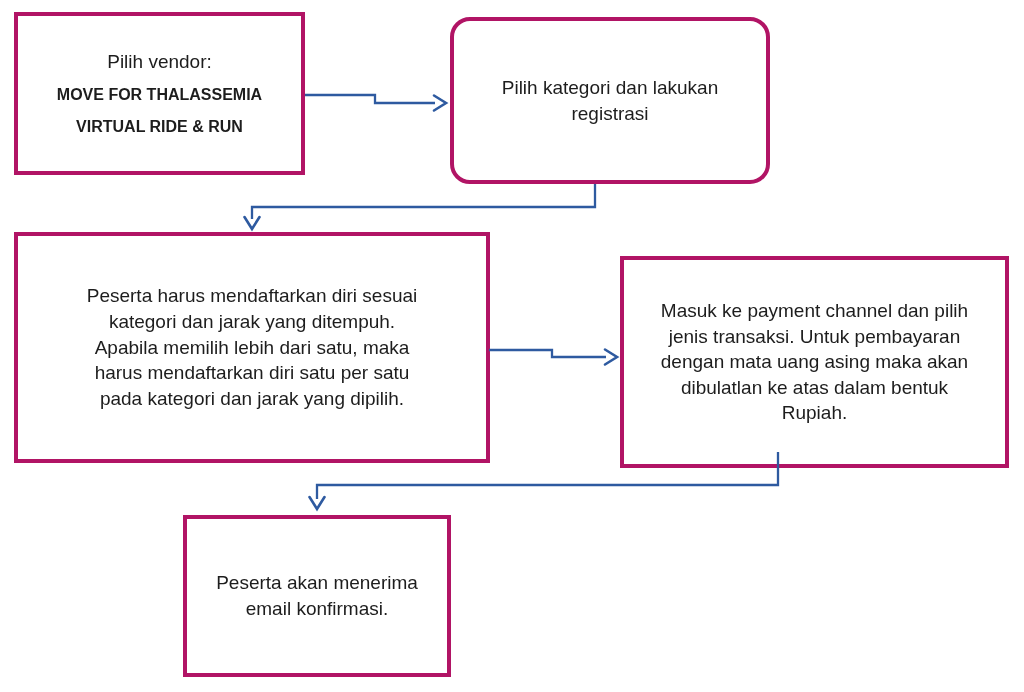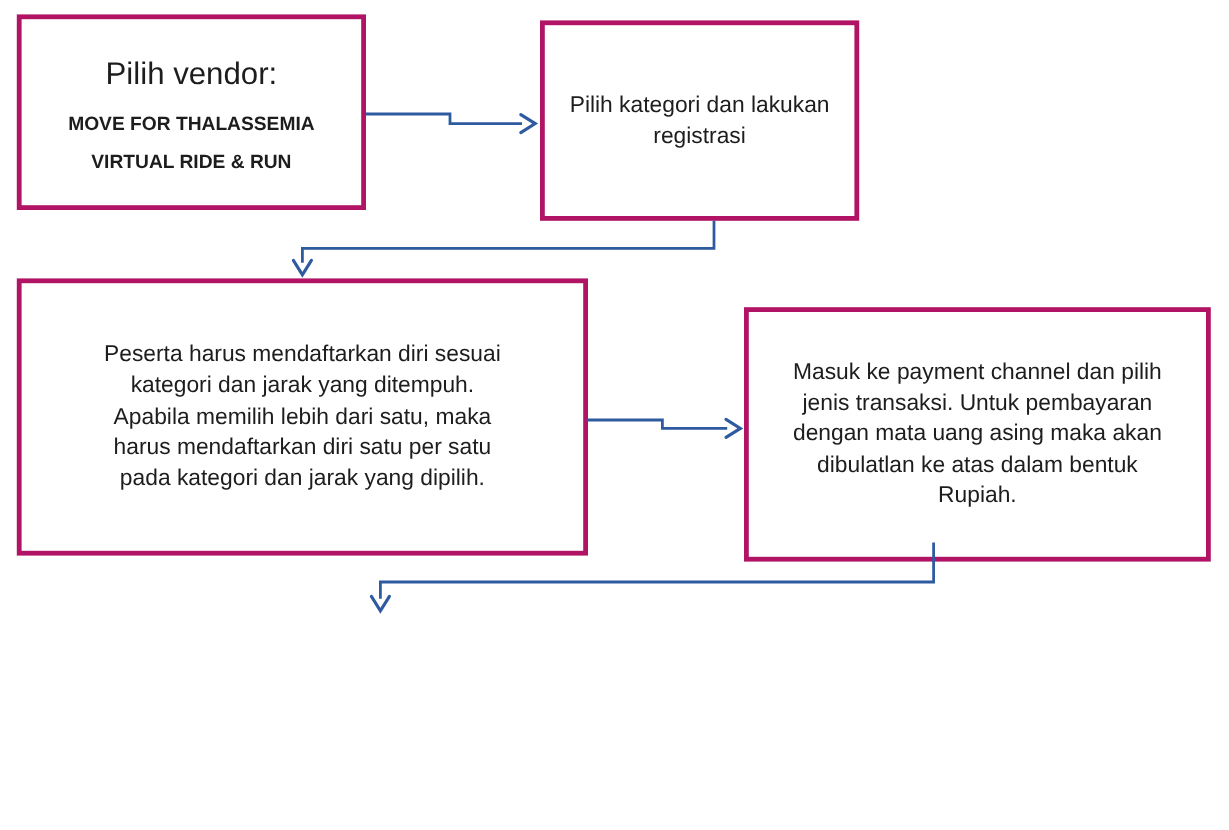--- a/index.html
+++ b/index.html
@@ -24,30 +24,30 @@
     text-align: center;
   }
   .box-text {
     white-space: pre-line;
     font-size: 19px;
     line-height: 1.35;
     margin: 0;
     padding: 0 6px;
   }
   .vendor-intro {
-    font-size: 26px;
-    margin: 11px 0;
+    font-size: 19px;
+    margin: 6px 0;
   }
   .vendor-name {
     font-size: 16px;
     font-weight: bold;
     margin: 7px 0;
   }
   #box-vendor       { left: 14px;  top: 12px;  width: 291px; height: 163px; }
-  #box-category     { left: 450px; top: 17px;  width: 266px; height: 167px; }
+  #box-category     { left: 450px; top: 17px;  width: 320px; height: 167px; border-radius: 20px; }
   #box-registration { left: 14px;  top: 232px; width: 476px; height: 231px; }
   #box-payment      { left: 620px; top: 256px; width: 389px; height: 212px; }
   #box-confirmation { left: 183px; top: 515px; width: 268px; height: 162px; }
   .arrows {
     position: absolute;
     left: 0; top: 0;
     pointer-events: none;
   }
   .arrow-line {
     stroke: var(--arrow, #2e5aa0);
@@ -89,20 +89,24 @@
   </div>
 
   <div class="flow-box" id="box-payment">
     <p class="box-text">Masuk ke payment channel dan pilih
 jenis transaksi. Untuk pembayaran
 dengan mata uang asing maka akan
 dibulatlan ke atas dalam bentuk
 Rupiah.</p>
   </div>
 
+  <div class="flow-box" id="box-confirmation">
+    <p class="box-text">Peserta akan menerima
+email konfirmasi.</p>
+  </div>
 
   <svg class="arrows" width="1024" height="692" viewBox="0 0 1024 692">
     <g>
       <path class="arrow-line" d="M305 95 H375 V103 H435"></path>
       <path class="arrow-head" d="M434 95.5 L446 103 L434 110.5"></path>
     </g>
     <g>
       <path class="arrow-line" d="M595 184 V207 H252 V219"></path>
       <path class="arrow-head" d="M244.5 217 L252 229 L259.5 217"></path>
     </g>

